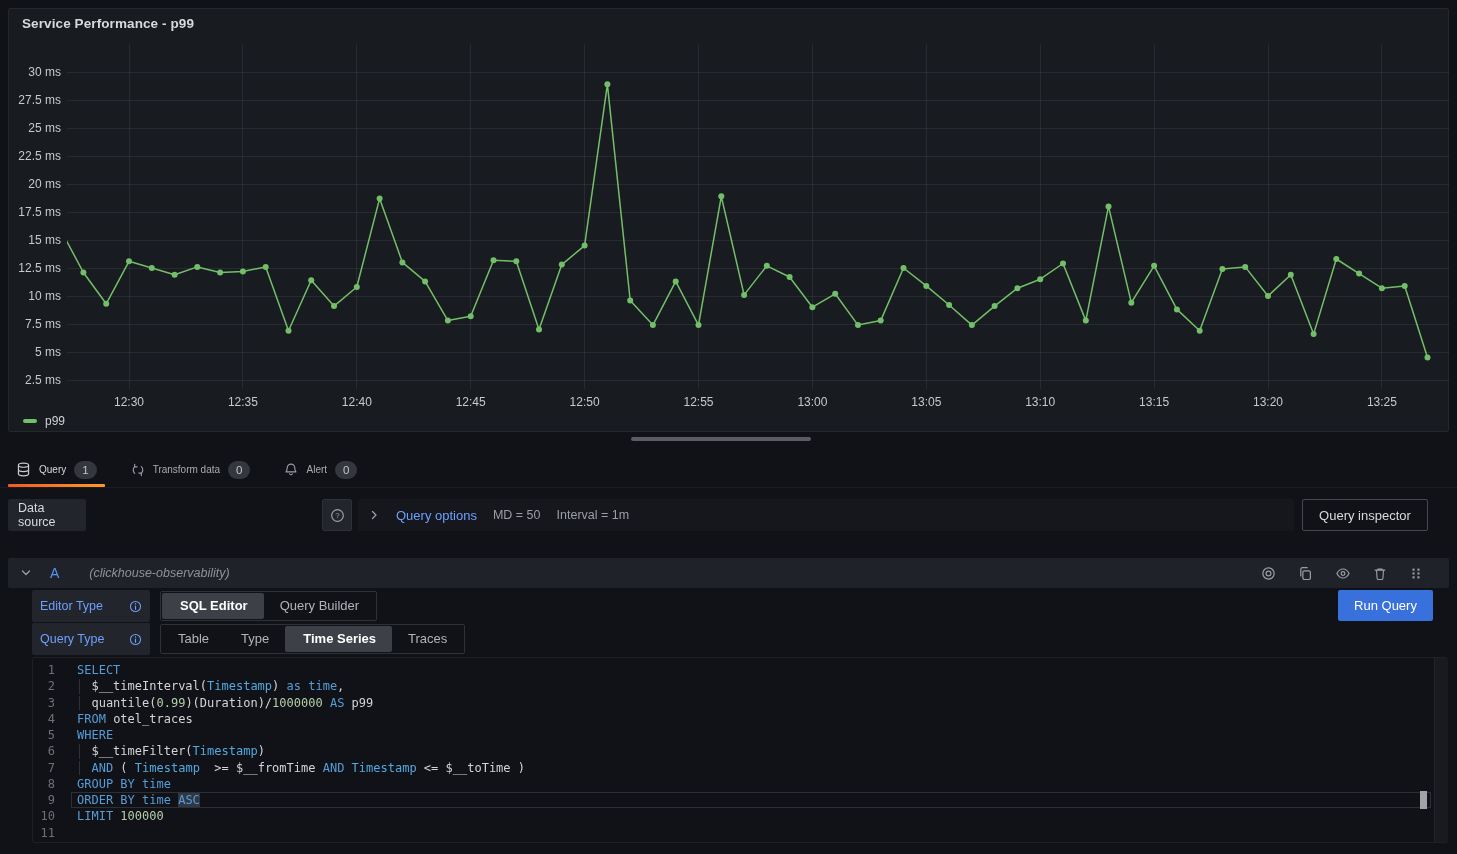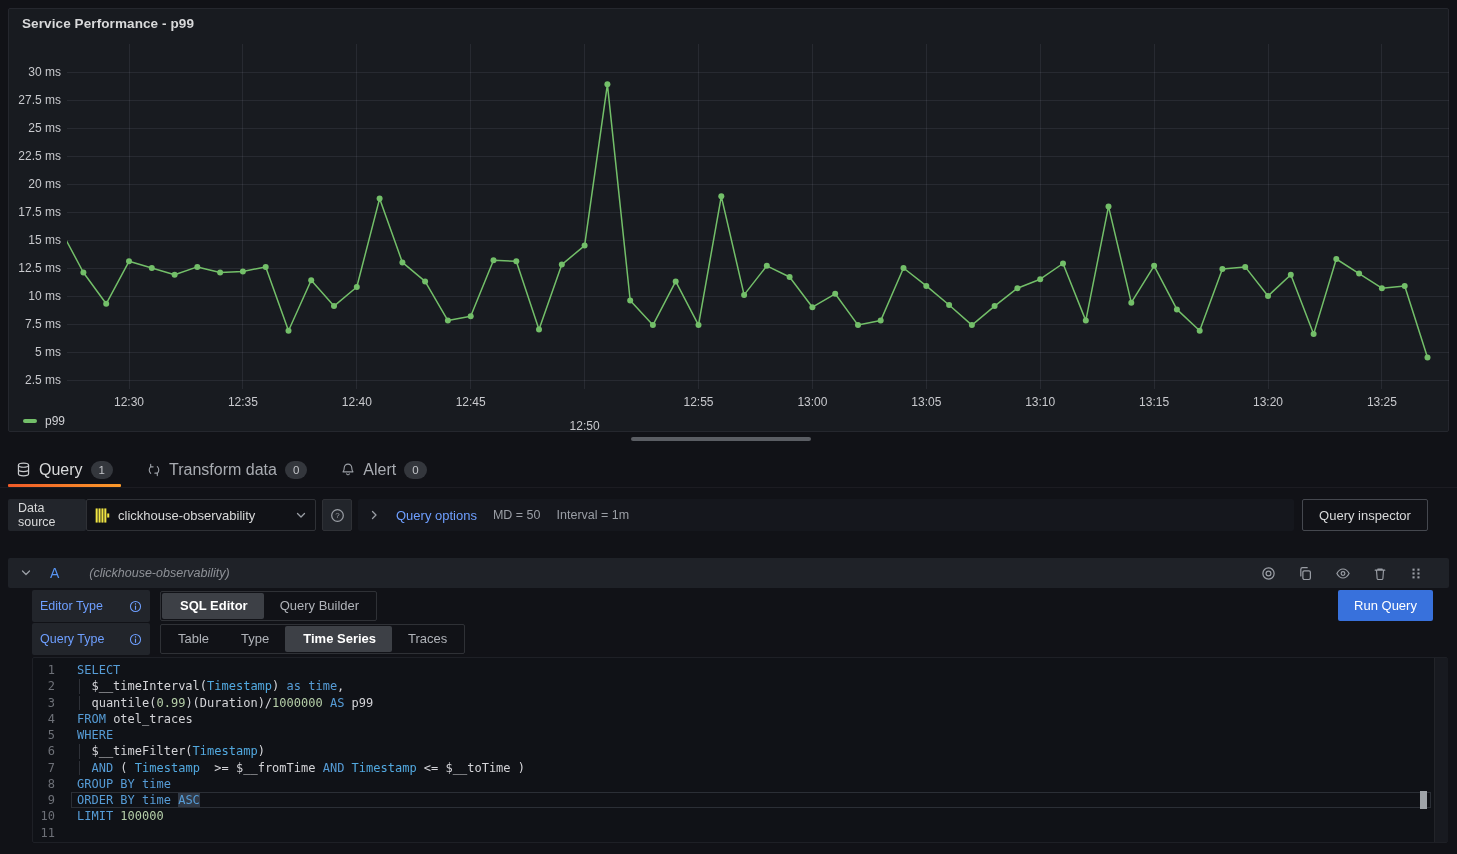--- a/index.html
+++ b/index.html
@@ -33,21 +33,21 @@
   .legend-label { font-size:12px; color:#d0d1d5; }
   
   .splitter { position:absolute; left:631px; top:437px; width:180px; height:4px; border-radius:2px; background:#5a5d63; cursor:row-resize; }
   
   .tabs {
     position:absolute; left:0; top:452px; width:1457px; height:36px;
     display:flex; align-items:center; padding-left:16px;
     border-bottom:1px solid rgba(204,204,220,0.06);
   }
   .tab { position:relative; display:flex; align-items:center; gap:8px; height:35px; margin-right:34px; cursor:pointer; }
-  .tab .tab-label { font-size:16px; color:#a8abb1; }
+  .tab .tab-label { font-size:10px; color:#a8abb1; }
   .tab.active .tab-label { color:#d8d9da; font-weight:500; }
   .tab svg { flex:0 0 auto; }
   .badge {
     background:#34373d; color:#c3c5c9; font-size:11.5px; line-height:18px;
     padding:0 8px; border-radius:10px; min-width:20px; text-align:center;
   }
   .tab-underline { position:absolute; left:-8px; right:-8px; bottom:0; height:3px;
     background:linear-gradient(90deg,#f05a28, #fb9a2a); border-radius:1px; }
   
   .toolbar { position:absolute; left:0; top:499px; width:1457px; height:32px; }
@@ -239,21 +239,21 @@
     <div class="y-label" style="top: 223px;">15 ms</div>
     <div class="y-label" style="top: 251px;">12.5 ms</div>
     <div class="y-label" style="top: 279px;">10 ms</div>
     <div class="y-label" style="top: 307px;">7.5 ms</div>
     <div class="y-label" style="top: 335px;">5 ms</div>
     <div class="y-label" style="top: 363px;">2.5 ms</div>
     <div class="x-label" style="left: 90px; top: 386px;">12:30</div>
     <div class="x-label" style="left: 203.9px; top: 386px;">12:35</div>
     <div class="x-label" style="left: 317.8px; top: 386px;">12:40</div>
     <div class="x-label" style="left: 431.7px; top: 386px;">12:45</div>
-    <div class="x-label" style="left: 545.6px; top: 386px; margin-top: 24px;">12:50</div>
+    <div class="x-label" style="left: 545.6px; top: 386px;">12:50</div>
     <div class="x-label" style="left: 659.5px; top: 386px;">12:55</div>
     <div class="x-label" style="left: 773.4px; top: 386px;">13:00</div>
     <div class="x-label" style="left: 887.3px; top: 386px;">13:05</div>
     <div class="x-label" style="left: 1001.2px; top: 386px;">13:10</div>
     <div class="x-label" style="left: 1115.1px; top: 386px;">13:15</div>
     <div class="x-label" style="left: 1229px; top: 386px;">13:20</div>
     <div class="x-label" style="left: 1342.9px; top: 386px;">13:25</div>
   </div>
 
 <div class="splitter"></div>
@@ -281,33 +281,20 @@
       <path d="M8 1.8 a4.3 4.3 0 0 0 -4.3 4.3 c0 3.2 -1.4 4.6 -1.4 4.6 h11.4 s-1.4 -1.4 -1.4 -4.6 A4.3 4.3 0 0 0 8 1.8 z" class="st"></path>
       <path d="M6.5 13 a1.6 1.6 0 0 0 3 0" class="st"></path>
     </svg>
     <span class="tab-label">Alert</span>
     <span class="badge">0</span>
   </div>
 </div>
 
 <div class="toolbar">
   <div class="chip ds-label">Data source</div>
-  <div class="ds-picker">
-    <svg width="15" height="15" viewBox="0 0 14 14">
-      <rect x="0.6" y="0.4" width="1.9" height="13.2" fill="#f0e543"></rect>
-      <rect x="3.3" y="0.4" width="1.9" height="13.2" fill="#f0e543"></rect>
-      <rect x="6.0" y="0.4" width="1.9" height="13.2" fill="#f0e543"></rect>
-      <rect x="8.7" y="0.4" width="1.9" height="13.2" fill="#f0e543"></rect>
-      <rect x="11.4" y="5.1" width="1.9" height="3.8" fill="#f0e543"></rect>
-    </svg>
-    <span class="ds-name">clickhouse-observability</span>
-    <svg width="12" height="12" viewBox="0 0 12 12">
-      <path d="M2.5 4.5 L6 8 L9.5 4.5" class="st"></path>
-    </svg>
-  </div>
   <div class="icon-btn">
     <svg width="15" height="15" viewBox="0 0 16 16">
       <circle cx="8" cy="8" r="6.2" class="st"></circle>
       <text x="8" y="11" text-anchor="middle" font-size="8.5" fill="#9a9ea5" font-family="Liberation Sans, sans-serif">?</text>
     </svg>
   </div>
   <div class="options-bar">
     <svg width="12" height="12" viewBox="0 0 12 12">
       <path d="M4.5 2.5 L8 6 L4.5 9.5" class="st"></path>
     </svg>

